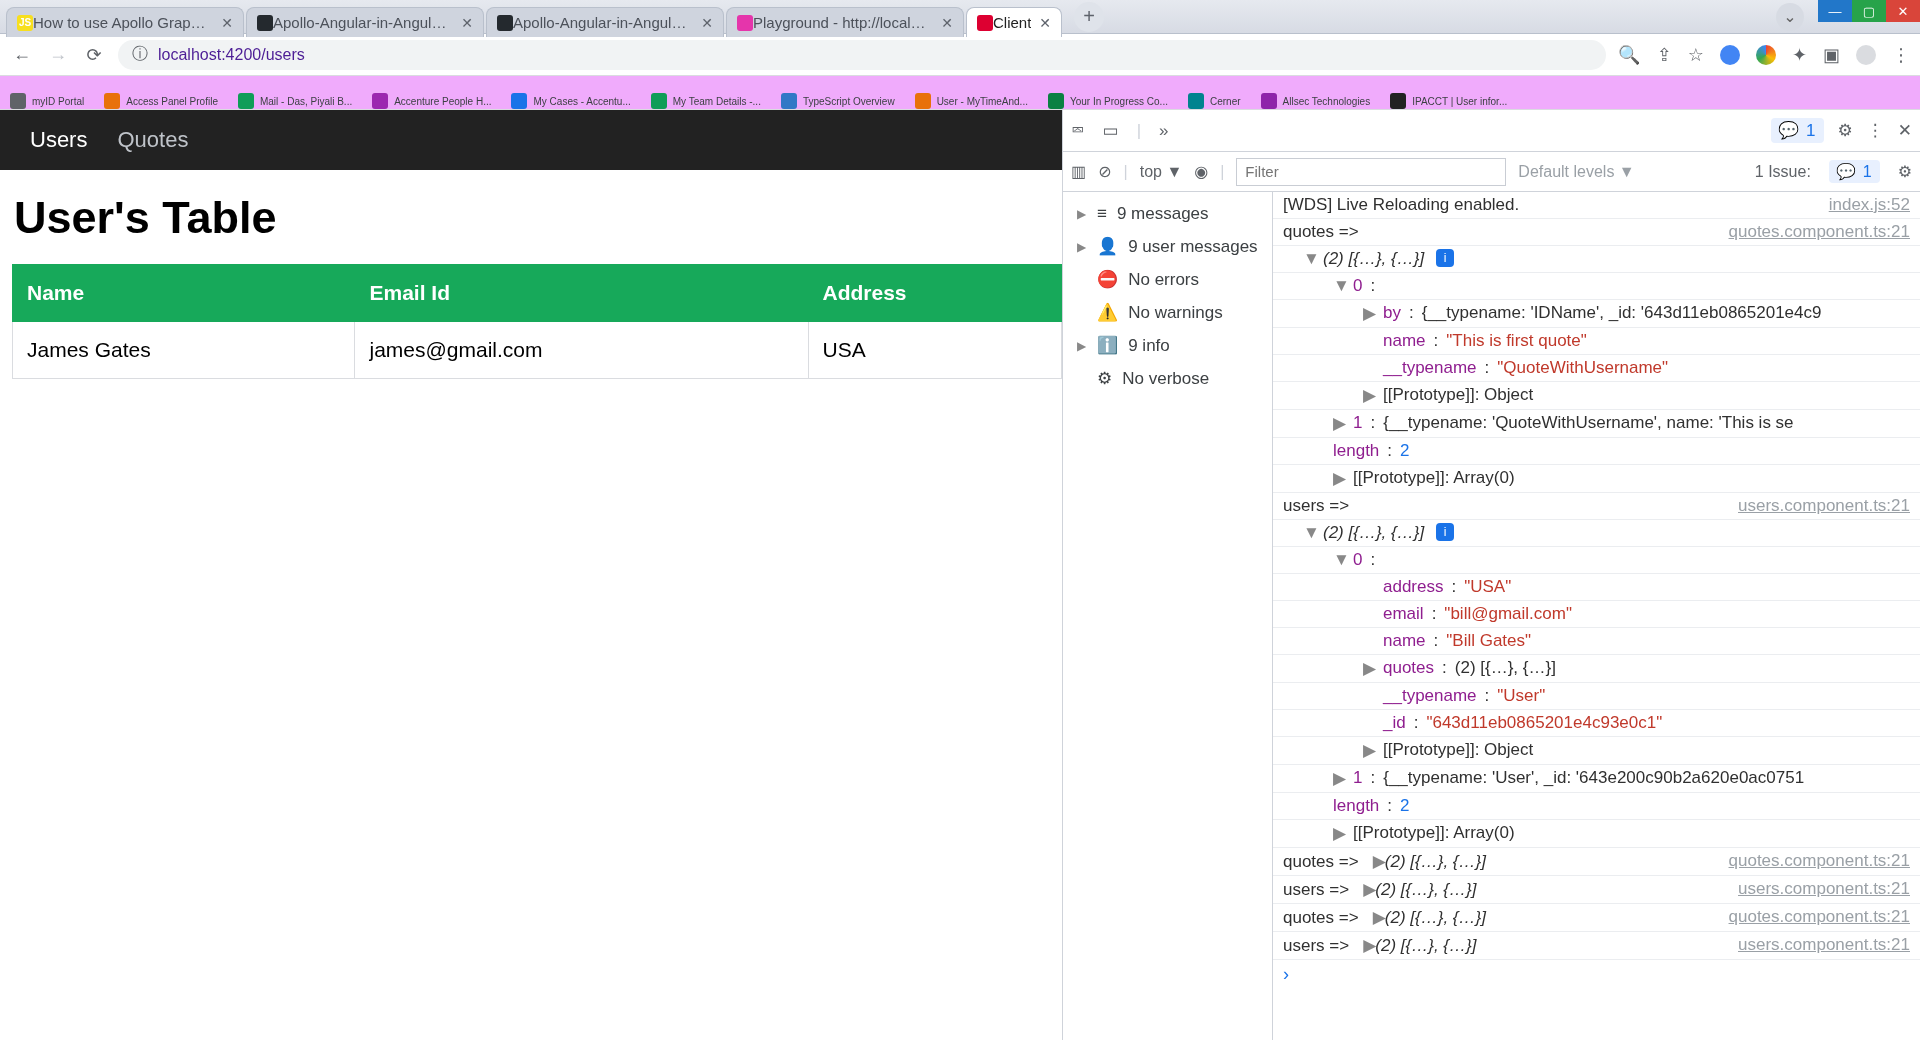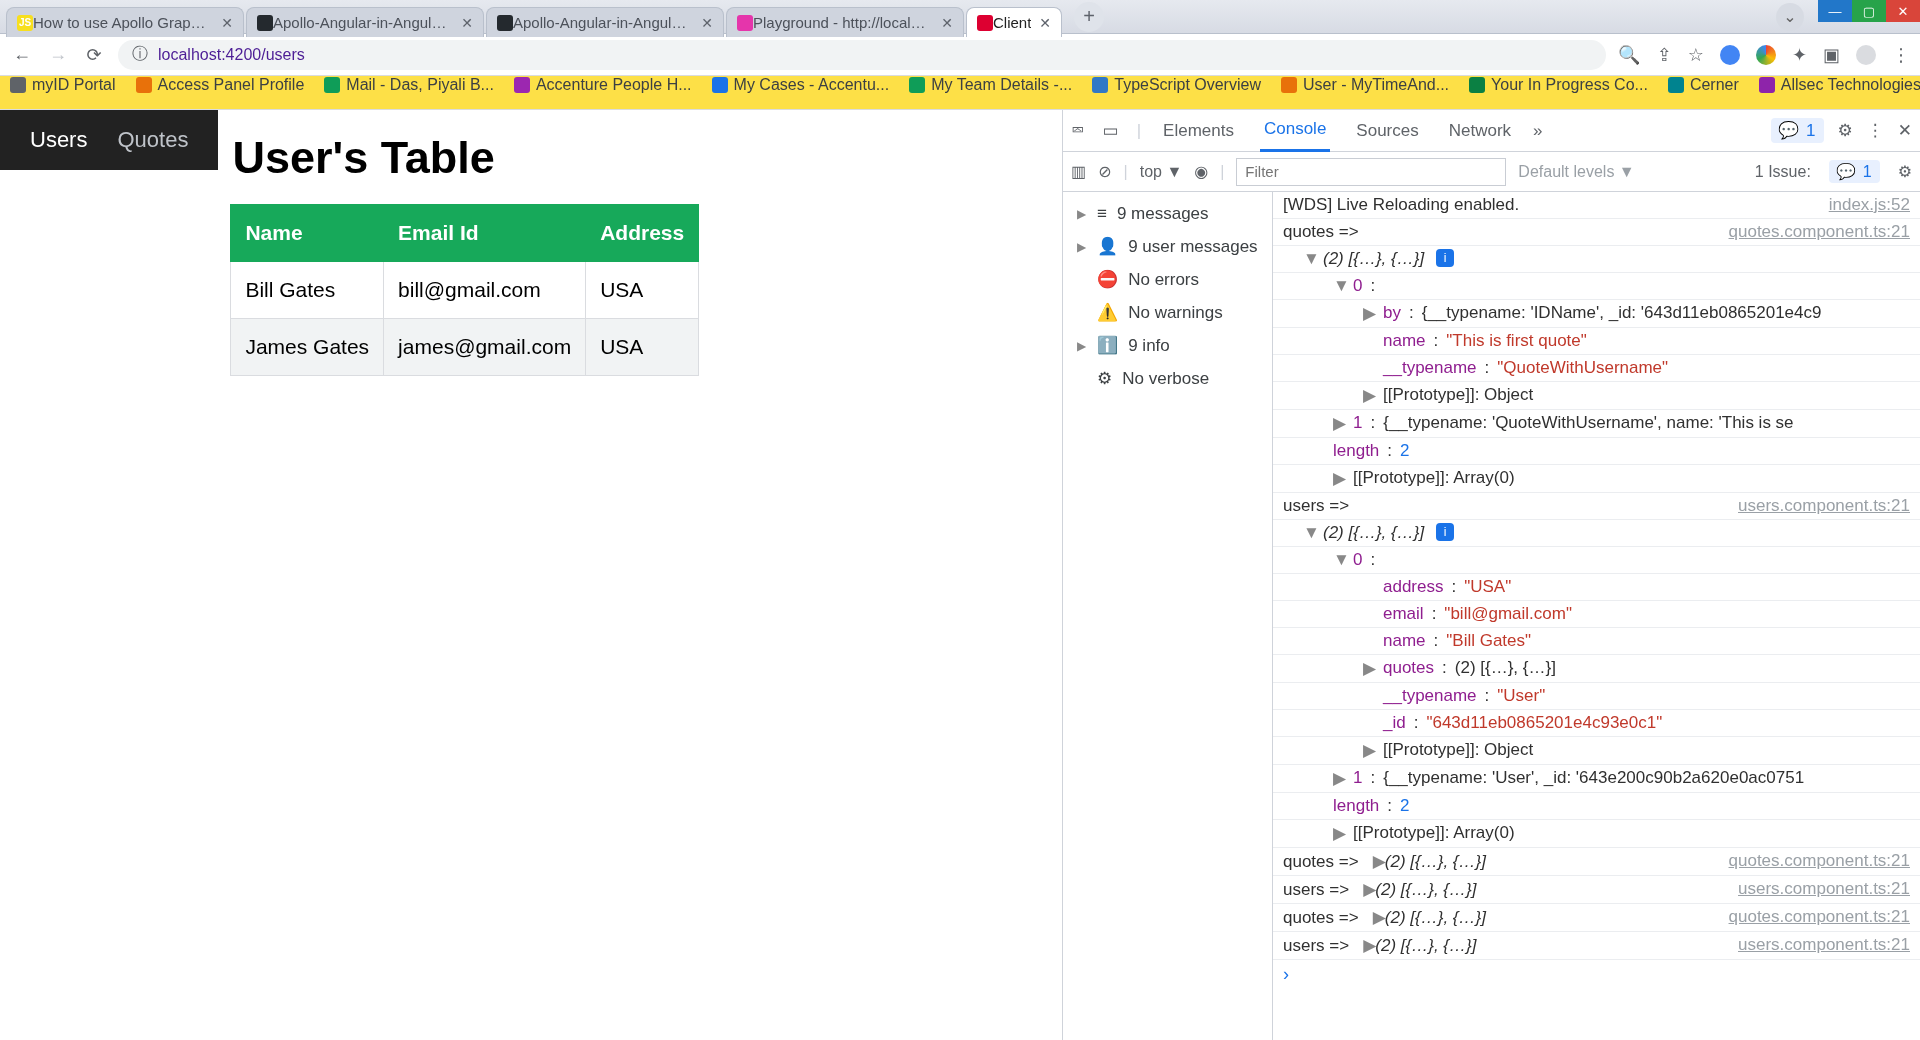--- a/index.html
+++ b/index.html
@@ -29,27 +29,27 @@
 .urlbox{flex:1;height:30px;border:none;background:#f1f3f4;border-radius:16px;padding:0 14px;display:flex;align-items:center;color:#5f6368;font-size:16px}
 .urlbox .secure{margin-right:10px}
 .urlbox .url{color:#4c1d95}
 .omniright{display:flex;gap:16px;color:#5f6368;font-size:18px;align-items:center}
 .ext-ico{width:20px;height:20px;border-radius:50%}
 .ext-blue{background:#4285f4}
 .ext-rainbow{background:conic-gradient(#ea4335,#fbbc04,#34a853,#4285f4)}
 .ext-grey{background:#dadce0}
 
 
-.bookmarks{height:34px;background:#fde047;display:flex;align-items:flex-start;padding:0 10px;border-bottom:1px solid #dadce0;gap:20px;font-size:16px;color:#3c4043}
+.bookmarks{height:34px;background:#f0abfc;display:flex;align-items:flex-end;padding:0 10px;border-bottom:1px solid #dadce0;gap:20px;font-size:10px;color:#3c4043}
 .bm{display:flex;align-items:center;gap:6px;white-space:nowrap}
 .bm .bico{width:16px;height:16px;border-radius:3px;display:inline-block}
 
 
 .workspace{display:flex;height:calc(1040px - 34px - 42px - 34px)}
-.page{width:1062px;display:flex;flex-direction:row;overflow:hidden}
+.page{width:1062px;display:flex;flex-direction:column;overflow:hidden}
 .devtools{flex:1;border-left:1px solid #cfd3da;display:flex;flex-direction:column;background:#fff}
 
 
 .app-header{height:60px;background:#222;color:#fff;display:flex;align-items:center;padding:0 30px;gap:30px;font-size:22px}
 .app-header .navlink{color:#bfc3c9}
 .app-header .navlink.active{color:#fff;font-weight:500}
 .page-content{padding:14px 0 0 12px}
 .page-content h1{font-size:45px;font-weight:600;margin:8px 0 20px 2px}
 table.users{border-collapse:collapse;width:100%;font-size:21px}
 table.users th{background:#17a95a;color:#fff;text-align:left;padding:16px 14px;font-weight:600;border:1px solid #17a95a}
@@ -219,45 +219,34 @@
       <table class="users">
         <thead>
             <tr id="thead">
               <th>Name</th>
               <th>Email Id</th>
               <th>Address</th>
             </tr>
           </thead>
         <tbody id="tbody">
             <tr>
-              <td>Bill Gates</td>
-              <td>bill@gmail.com</td>
-              <td>USA</td>
-            </tr>
-            <tr>
               <td>James Gates</td>
               <td>james@gmail.com</td>
               <td>USA</td>
             </tr>
           </tbody>
       </table>
     </div>
   </div>
 
   <div class="devtools">
     <div class="dt-row">
       <span>⮹</span>
       <span>▭</span>
       <span style="color:#cfd3da">|</span>
-      <span id="dttabs" style="display:flex;gap:22px">
-          <span class="dt-tab">Elements</span>
-          <span class="dt-tab active">Console</span>
-          <span class="dt-tab">Sources</span>
-          <span class="dt-tab">Network</span>
-        </span>
       <span>»</span>
       <div class="dt-right">
         <span class="msg-badge">💬 <span>1</span></span>
         <span>⚙</span>
         <span>⋮</span>
         <span>✕</span>
       </div>
     </div>
     <div class="dt-sub">
       <span>▥</span>

